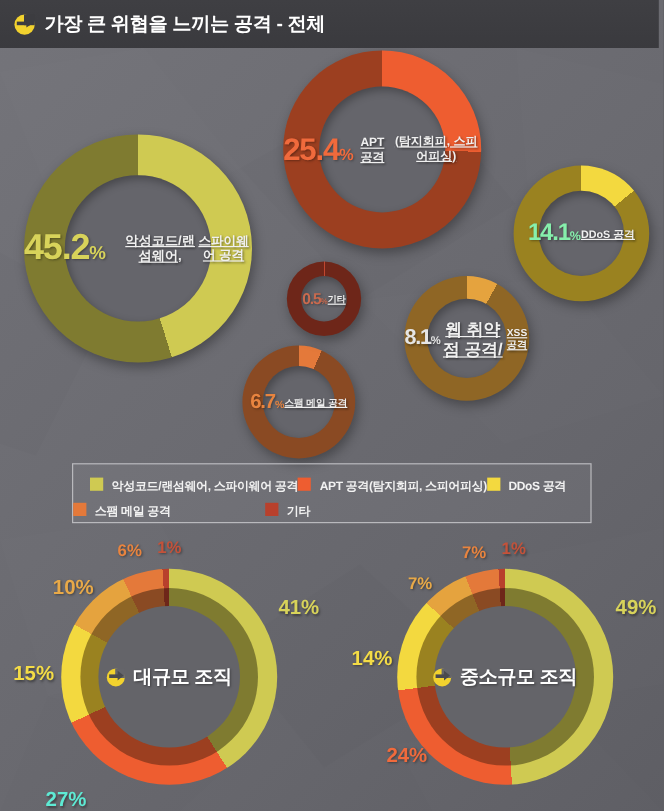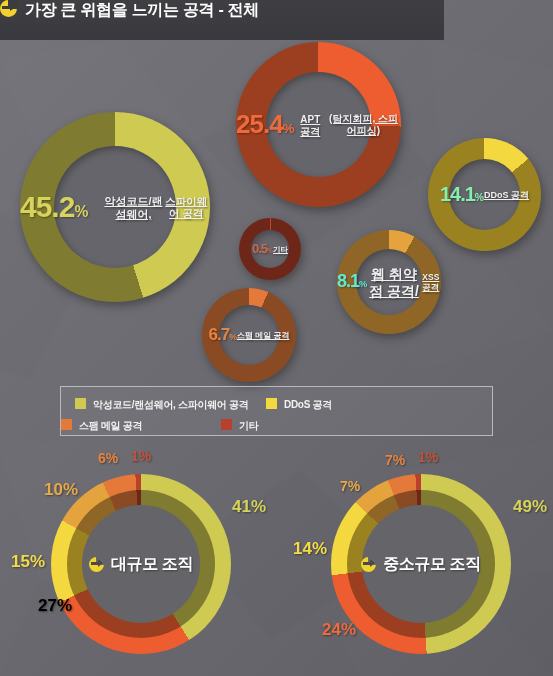--- a/index.html
+++ b/index.html
@@ -14,23 +14,23 @@
   
   #bg-layer{
     position:absolute; inset:0;
     background:
       linear-gradient(135deg,#74747a 0%,#6d6d73 35%,#66666c 70%,#5e5e64 100%);
   }
   #bg-facets{ position:absolute; inset:0; opacity:.5; }
 
   
   #header{
-    position:absolute; left:0; top:0; width:444px; height:40px;
+    position:absolute; left:0; top:0; width:549px; height:40px;
     background:linear-gradient(180deg,#3f3f43 0%,#3a3a3e 100%);
-    display:flex; padding-left:0; z-index:6;
+    display:flex; align-items:center; padding-left:12px; z-index:6;
   }
   .hdr-icon{ width:17px; height:17px; position:relative; flex:0 0 auto; margin-right:8px; }
   .hdr-icon .circ{
     position:absolute; inset:0; border-radius:50%;
     background:#f2d22e;
   }
   .hdr-icon .notch{
     position:absolute; left:8px; top:0; width:9px; height:9px;
     background:#3c3c40;
   }
@@ -163,21 +163,21 @@
       <span>14.1</span><span class="u">%</span>
     </div>
     <div class="clabel" style="font-size:9px;">DDoS 공격</div>
   </div>
 </div>
 
 <div class="donut" style="left:337px; top:230px; width:104px; height:104px;">
   <div class="ring" style="background:conic-gradient(from 0deg, #e5a33e 0 29.2deg, #8f6625 29.2deg 360deg);"></div>
   <div class="hole" style="left:19px; top:19px; width:66px; height:66px;"></div>
   <div class="ctr">
-    <div class="pct" style="font-size:18px;color:#5eead4;">
+    <div class="pct" style="font-size:18px;color:#e5e5e5;">
       <span>8.1</span><span class="u">%</span>
     </div>
     <div class="clabel" style="font-size:14px;">웹 취약점 공격/</div>
     <div class="clabel" style="font-size:8.5px;margin-top:0;">XSS 공격</div>
   </div>
 </div>
 
 <div class="donut" style="left:202px; top:288px; width:94px; height:94px;">
   <div class="ring" style="background:conic-gradient(from 0deg, #e4793a 0 24.1deg, #8a4a23 24.1deg 360deg);"></div>
   <div class="hole" style="left:17px; top:17px; width:60px; height:60px;"></div>
@@ -198,20 +198,24 @@
     </div>
     <div class="clabel" style="font-size:7.5px;">기타</div>
   </div>
 </div>
 
 <div id="legend">
   <div class="lg-row">
     <div class="lg-item lg-c0">
       <span class="lg-sw" style="background:#cfca52;"></span>
       <span class="lg-tx">악성코드/랜섬웨어, 스파이웨어 공격</span>
+    </div>
+    <div class="lg-item lg-c1">
+      <span class="lg-sw" style="background:#ee5d30;"></span>
+      <span class="lg-tx">APT 공격(탐지회피, 스피어피싱)</span>
     </div>
     <div class="lg-item lg-c2">
       <span class="lg-sw" style="background:#f3d93f;"></span>
       <span class="lg-tx">DDoS 공격</span>
     </div>
   </div>
   <div class="lg-row">
     <div class="lg-item lg-c1">
       <span class="lg-sw" style="background:#e4793a;"></span>
       <span class="lg-tx">스팸 메일 공격</span>
@@ -248,21 +252,21 @@
         <span class="circ"></span>
           <span class="notch"></span>
         <span class="arw"></span>
           <span class="arwh"></span>
       </span>
       <span class="bctr-tx">대규모 조직</span>
     </div>
   </div>
 </div>
 <span class="olabel" style="left:232px; top:497px; color:#d8d35a;">41%</span>
-<span class="olabel" style="left:38px; top:596px; color:#000000;">27%</span>
+<span class="olabel" style="left:38px; top:657px; color:#5eead4;">27%</span>
 <span class="olabel" style="left:11px; top:552px; color:#f4dc46;">15%</span>
 <span class="olabel" style="left:44px; top:480px; color:#e8a948;">10%</span>
 <span class="olabel sm" style="left:98px; top:450px; color:#e8843f;">6%</span>
 <span class="olabel sm" style="left:131px; top:448px; color:#c4523a;">1%</span>
 
 <div class="bdonut" style="left:331px; top:474px; width:180px; height:180px;">
   <div class="ring" style="background:conic-gradient(from 0deg,
          #cfca52 0 176.4deg,
          #ee5d30 176.4deg 262.8deg,
          #f3d93f 262.8deg 313.2deg,

